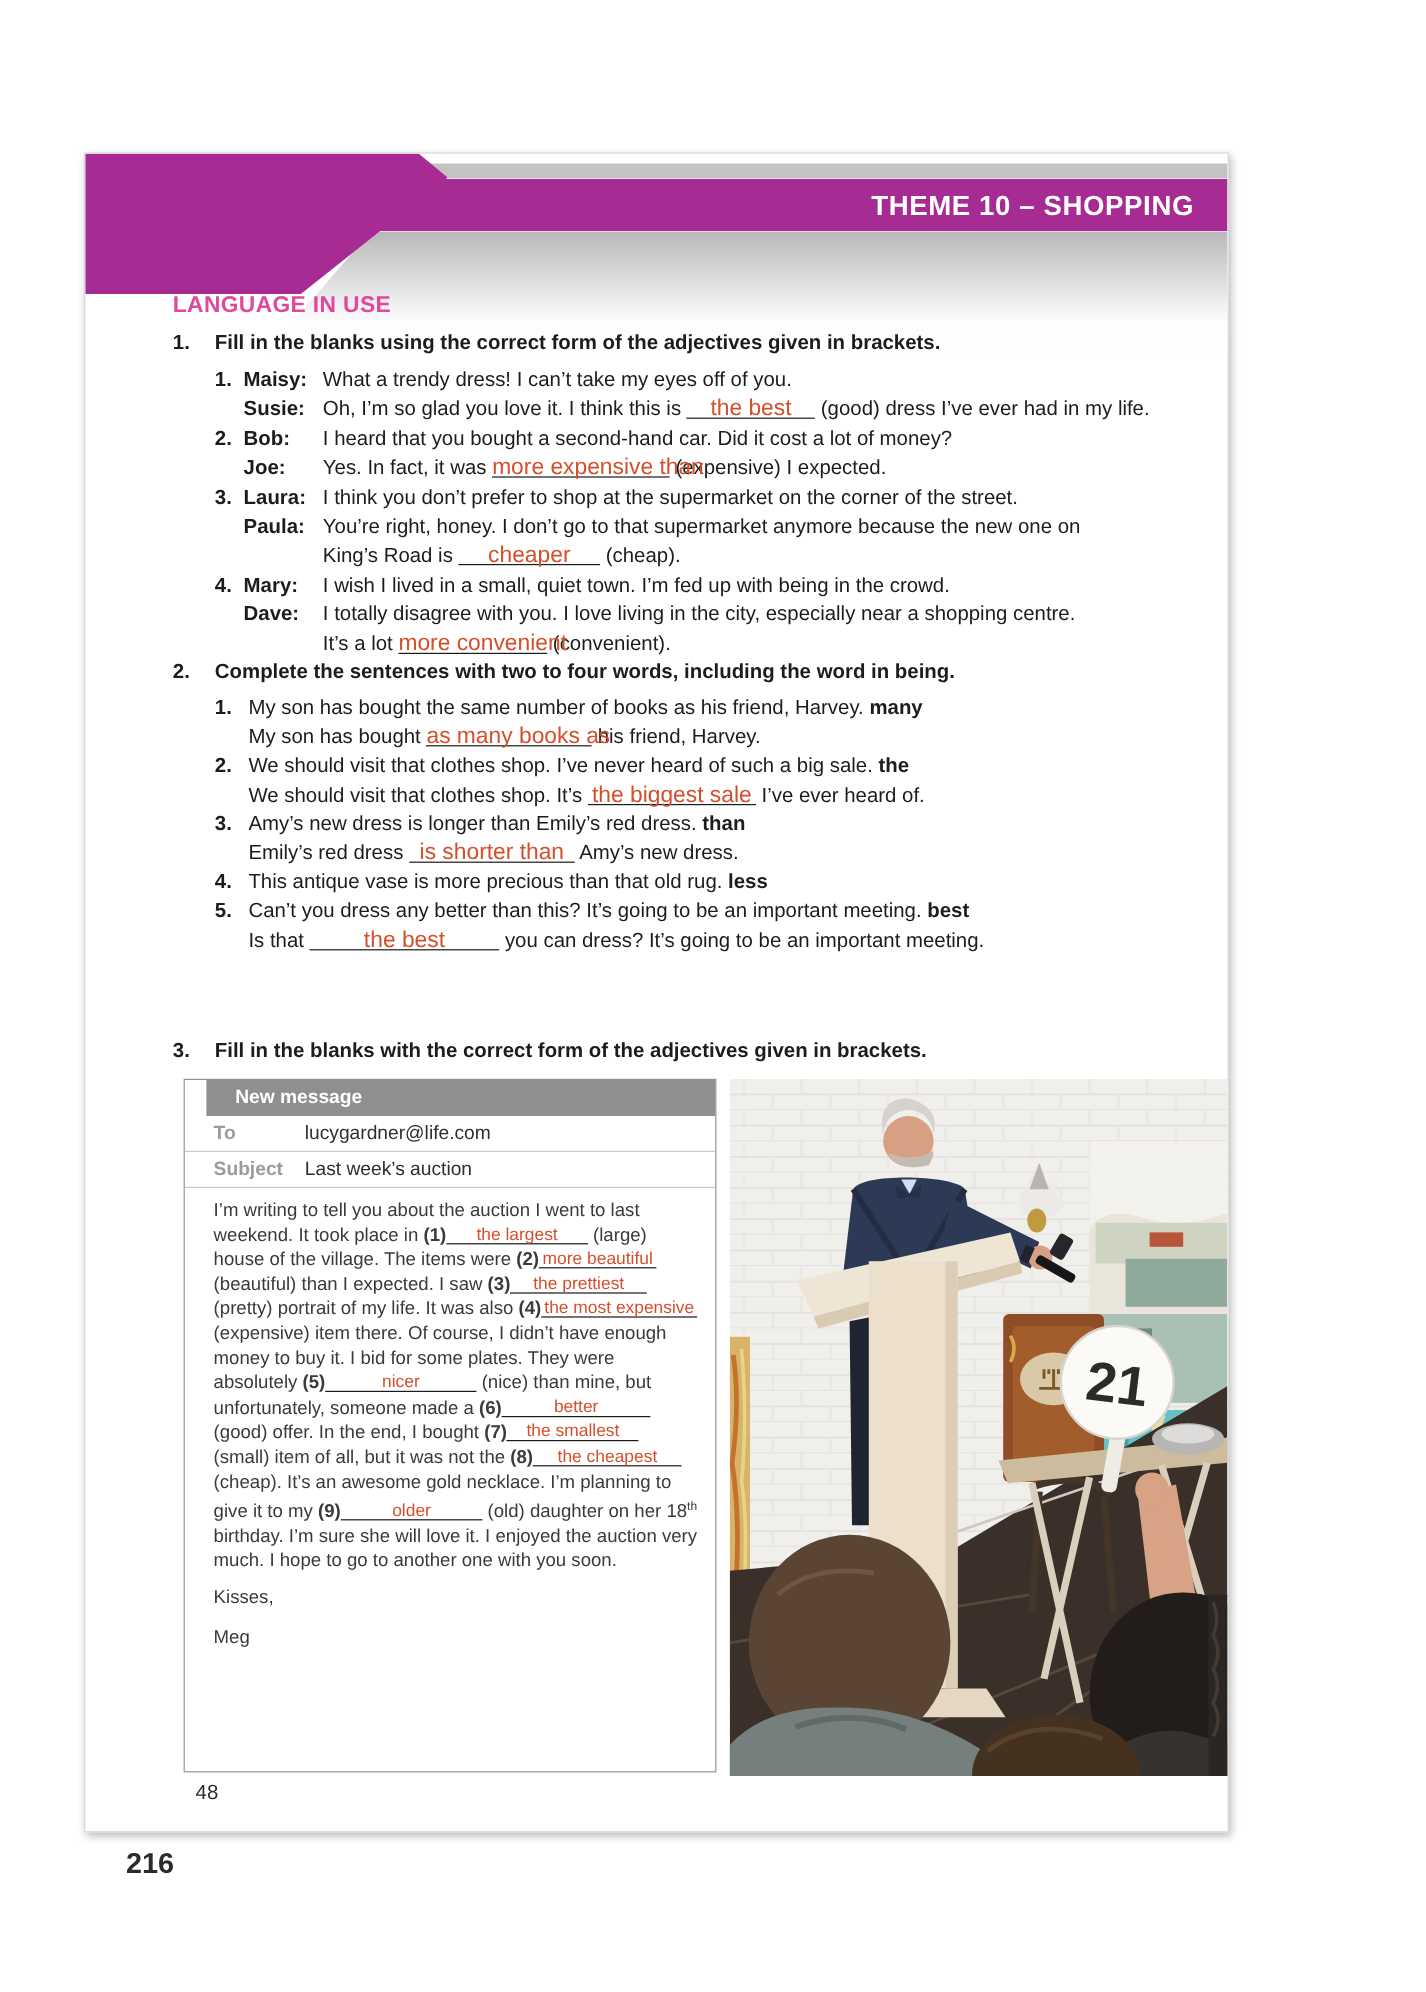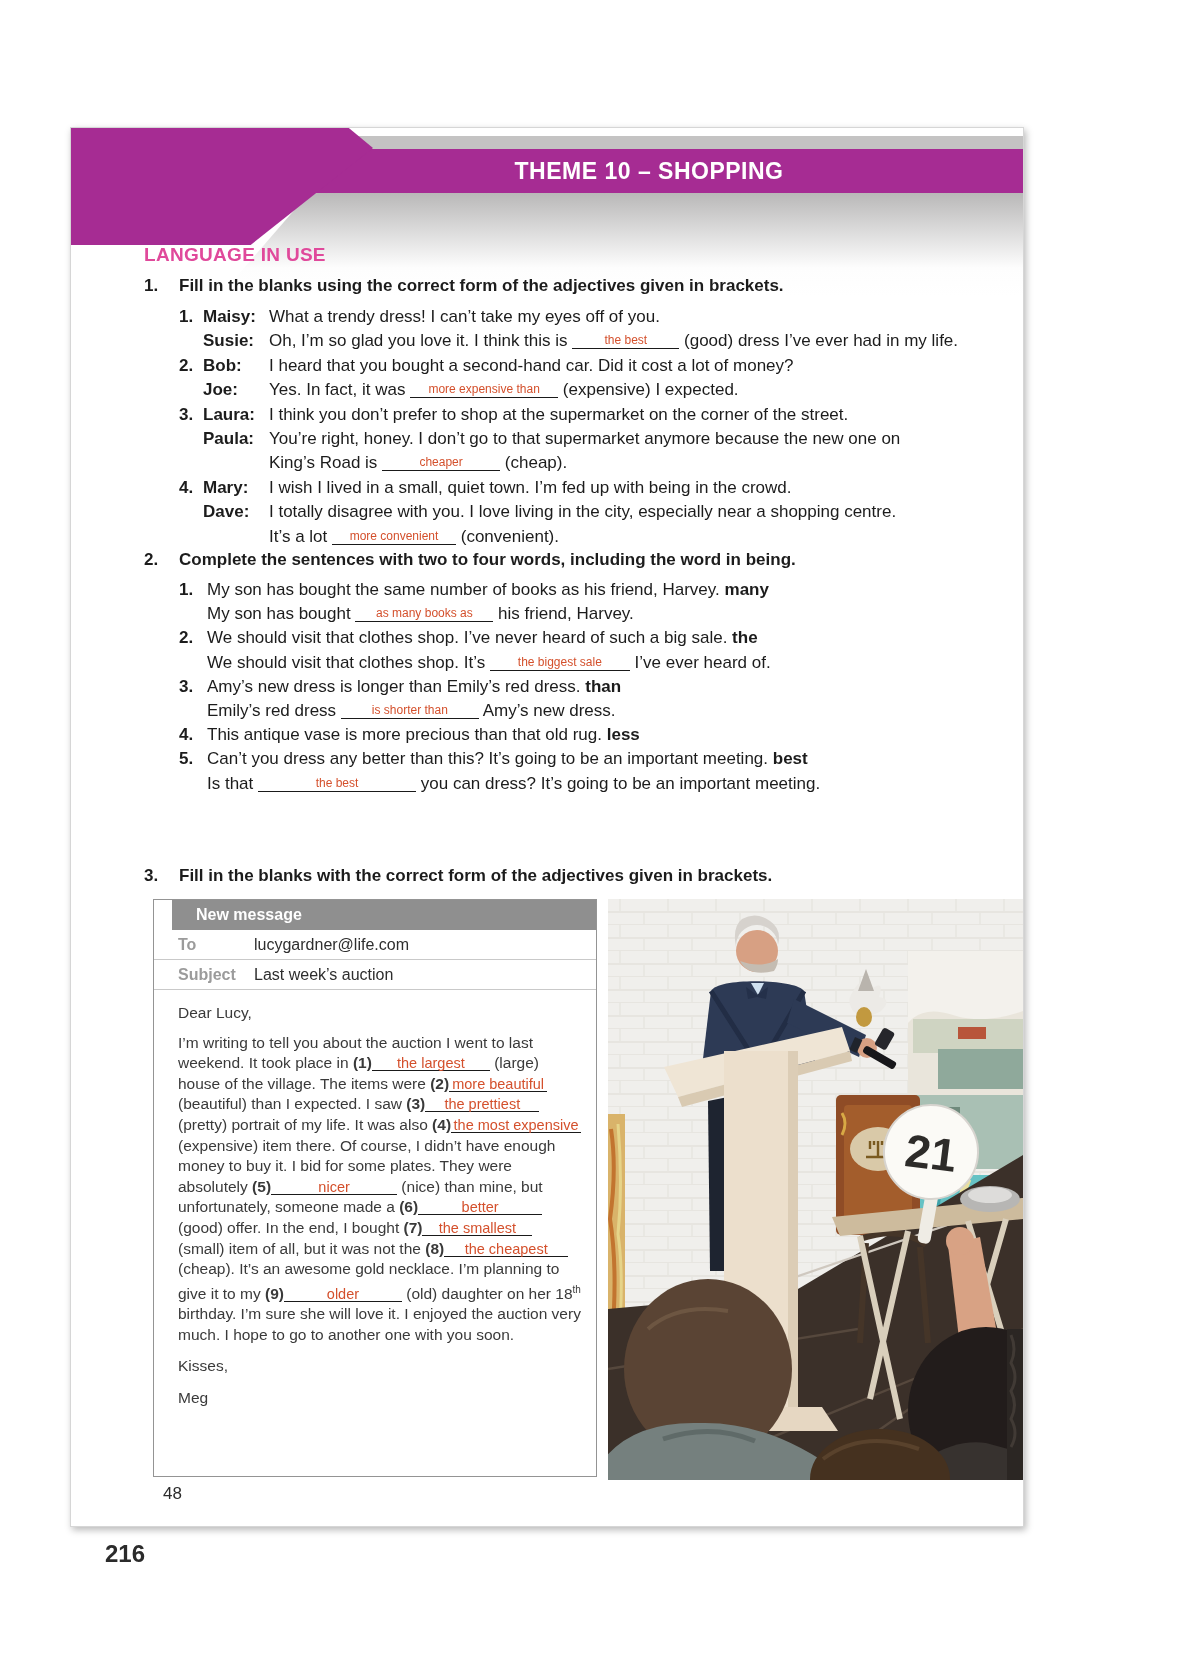--- a/index.html
+++ b/index.html
@@ -1,21 +1,21 @@
 <!DOCTYPE html>
 <html><head>
 <meta charset="utf-8">
 <style>
   html,body{margin:0;padding:0;background:#ffffff;}
   body{width:1188px;height:1660px;position:relative;font-family:"Liberation Sans",sans-serif;color:#1c1c1c;-webkit-font-smoothing:antialiased;}
   .page{position:absolute;left:70px;top:127px;width:952px;height:1398px;background:#ffffff;border:1px solid #d6d6d6;box-shadow:2px 3px 7px rgba(0,0,0,.28);overflow:hidden;}
   
   .hdr{position:absolute;left:0;top:0;width:100%;height:240px;}
   .hdr-strip{position:absolute;left:268px;right:0;top:8px;height:13px;background:#c4c3c3;clip-path:polygon(14px 0,100% 0,100% 100%,0 100%);}
-  .hdr-band{position:absolute;left:232px;right:0;top:21px;height:44px;background:#a62c93;clip-path:polygon(38px 0,100% 0,100% 100%,0 100%);display:flex;align-items:center;justify-content:center;padding-right:28px;box-sizing:border-box;}
+  .hdr-band{position:absolute;left:232px;right:0;top:21px;height:44px;background:#a62c93;clip-path:polygon(38px 0,100% 0,100% 100%,0 100%);display:flex;align-items:center;justify-content:flex-end;padding-right:28px;box-sizing:border-box;}
   .hdr-band .title{color:#ffffff;font-weight:bold;font-size:23px;letter-spacing:.5px;}
   .hdr-grad{position:absolute;left:148px;right:0;top:65px;height:104px;background:linear-gradient(#b9b8b8,#fdfdfd 72%,#ffffff);clip-path:polygon(90px 0,100% 0,100% 100%,0 100%);}
   .hdr-block{position:absolute;left:0;top:0;width:302px;height:117px;background:#a62c93;clip-path:polygon(0 0,92% 0,100% 17%,59.5% 100%,0 100%);}
   
   .section-title{position:absolute;left:73px;top:116px;font-size:19px;font-weight:bold;color:#e0499b;letter-spacing:.3px;}
   .ex{position:absolute;left:73px;width:868px;}
   .ex-head{position:relative;font-weight:bold;font-size:17px;line-height:22px;}
   .ex-head .ex-num{position:absolute;left:0;top:0;}
   .ex-head .ex-title{display:block;margin-left:35px;}
   #ex1{top:147px;}
@@ -25,21 +25,21 @@
   .d-spk{width:66px;font-weight:bold;flex:none;}
   .d-txt{flex:none;}
   #ex2{top:421px;}
   #ex2-items{margin-top:7px;}
   .x2-item{position:relative;font-size:17px;line-height:24.2px;padding-left:35px;white-space:nowrap;}
   .x2-num{position:absolute;left:35px;font-weight:bold;}
   .x2-l1,.x2-l2{margin-left:28px;}
   #ex3{top:737px;}
   
   .blank{display:inline-block;position:relative;height:15px;border-bottom:1.6px solid #1a1a1a;vertical-align:-3px;}
-  .ans{position:absolute;left:0;right:0;bottom:0;text-align:center;color:#d4502c;font-size:12px;line-height:15px;white-space:nowrap;}
+  .ans{position:absolute;left:0;right:0;bottom:0;text-align:center;color:#d4502c;font-size:19px;line-height:15px;white-space:nowrap;}
   
   .email{position:absolute;left:82px;top:771px;width:444px;height:578px;border:1px solid #949494;background:#ffffff;box-sizing:border-box;font-size:16px;}
   .email-titlebar{height:30px;background:#8f8f8f;color:#ffffff;font-weight:bold;display:flex;align-items:center;padding-left:24px;font-size:16px;margin-left:18px;}
   .email-row{height:29px;display:flex;align-items:center;border-bottom:1px solid #c9c9c9;}
   .email-label{width:76px;padding-left:24px;color:#9b9b9b;font-weight:bold;flex:none;}
   .email-value{color:#2e2e2e;}
   .email-body{padding:9px 14px 0 24px;color:#3a3a3a;font-size:15.5px;line-height:20.6px;}
   .email-body .greeting{margin:4px 0 9px 0;}
   .email-body .par b{color:#3a3a3a;}
   .email-body .blank{height:14px;}
@@ -175,21 +175,20 @@
     </div>
     <div class="email-row">
       <span class="email-label">To</span>
       <span class="email-value">lucygardner@life.com</span>
     </div>
     <div class="email-row">
       <span class="email-label">Subject</span>
       <span class="email-value">Last week’s auction</span>
     </div>
     <div class="email-body">
-      <div class="greeting">Dear Lucy,</div>
       <div class="par" id="email-par">I’m writing to tell you about the auction I went to last weekend. It took place in <b>(1)</b><span class="blank" style="min-width: 118px;"><span class="ans">the largest</span></span> (large) house of the village. The items were <b>(2)</b><span class="blank" style="min-width: 98px;"><span class="ans">more beautiful</span></span> (beautiful) than I expected. I saw <b>(3)</b><span class="blank" style="min-width: 114px;"><span class="ans">the prettiest</span></span> (pretty) portrait of my life. It was also <b>(4)</b><span class="blank" style="min-width: 130px;"><span class="ans">the most expensive</span></span> (expensive) item there. Of course, I didn’t have enough money to buy it. I bid for some plates. They were absolutely <b>(5)</b><span class="blank" style="min-width: 126px;"><span class="ans">nicer</span></span> (nice) than mine, but unfortunately, someone made a <b>(6)</b><span class="blank" style="min-width: 124px;"><span class="ans">better</span></span> (good) offer. In the end, I bought <b>(7)</b><span class="blank" style="min-width: 110px;"><span class="ans">the smallest</span></span> (small) item of all, but it was not the <b>(8)</b><span class="blank" style="min-width: 124px;"><span class="ans">the cheapest</span></span> (cheap). It’s an awesome gold necklace. I’m planning to give it to my <b>(9)</b><span class="blank" style="min-width: 118px;"><span class="ans">older</span></span> (old) daughter on her 18<sup>th</sup> birthday. I’m sure she will love it. I enjoyed the auction very much. I hope to go to another one with you soon.</div>
       <div class="closing">Kisses,</div>
       <div class="signature">Meg</div>
     </div>
   </div>
 
   <div class="photo">
     <svg width="415" height="581" viewBox="0 0 415 581" xmlns="http://www.w3.org/2000/svg">
       <defs>
         <pattern id="bricks" width="48" height="26" patternUnits="userSpaceOnUse">

